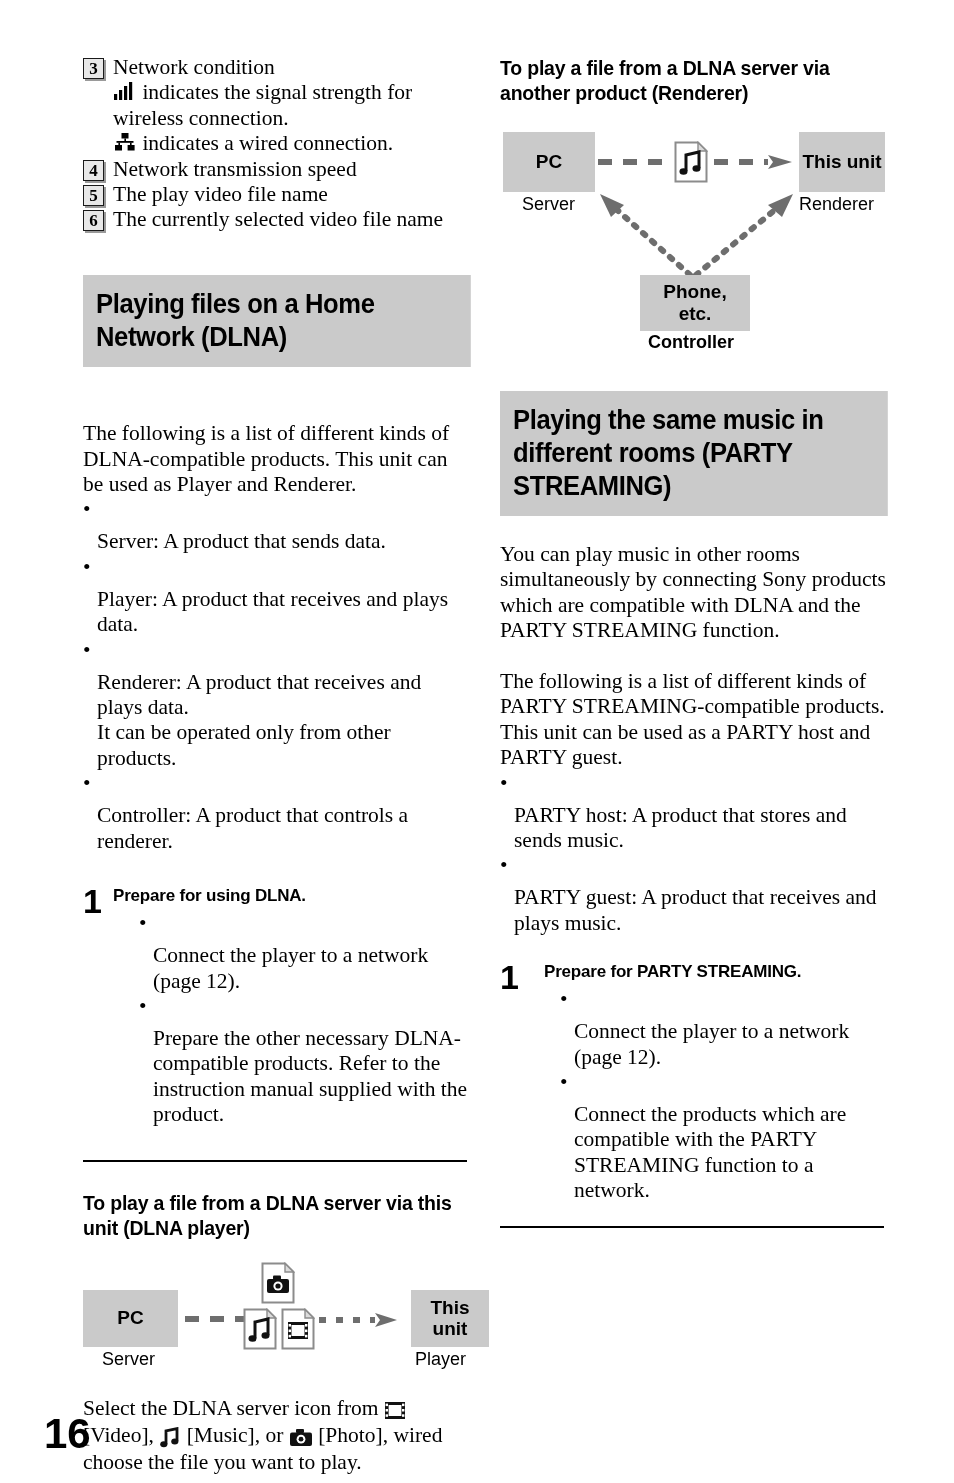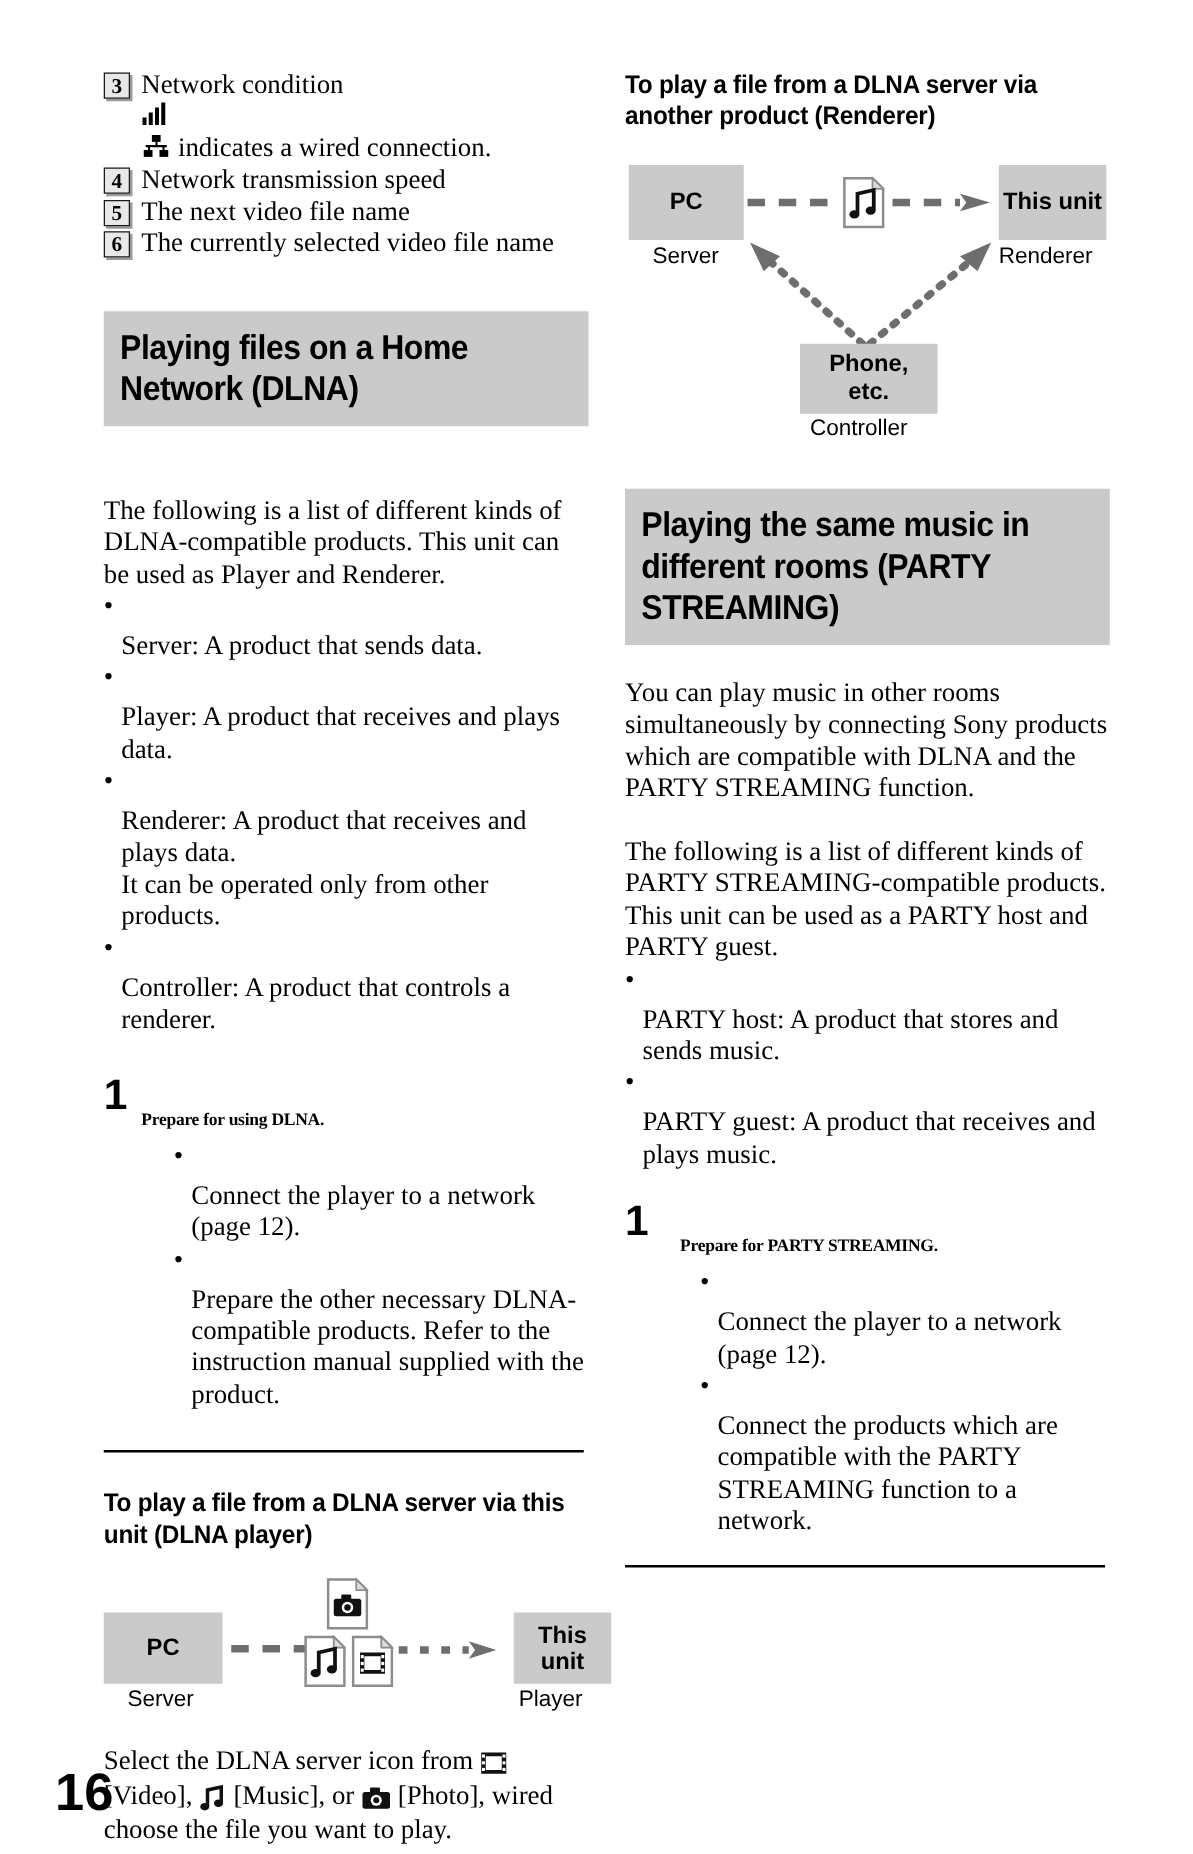--- a/index.html
+++ b/index.html
@@ -125,27 +125,26 @@
   .step-num {
     flex: 0 0 auto;
     font-family: "Liberation Sans", sans-serif;
     font-weight: bold;
     font-size: 34px;
     line-height: 34px;
     width: 30px;
   }
   .step-body { flex: 1 1 auto; }
   .step-title {
-    font-family: Liberation Serif, serif;
-    font-weight: bold;
-    font-size: 14px;
+    font-family: Liberation Sans, sans-serif;
+    font-weight: bold;
+    font-size: 17px;
     line-height: 24px;
     letter-spacing: -0.2px;
     margin-bottom: 3px;
-    margin-top: 26px;
   }
   .step-bullets { padding-left: 26px; }
 
   .hr {
     border: 0;
     border-top: 2.5px solid #000;
     margin: 0;
     width: 384px;
   }
 
@@ -201,20 +200,21 @@
           <div>Network condition</div>
           <div>
             <span class="ico">
               <svg width="24" height="20" viewBox="0 0 24 20">
                 <rect x="1" y="13" width="3.2" height="6" fill="#000"></rect>
                 <rect x="6" y="9" width="3.2" height="10" fill="#000"></rect>
                 <rect x="11" y="5" width="3.2" height="14" fill="#000"></rect>
                 <rect x="16" y="1" width="3.2" height="18" fill="#000"></rect>
               </svg>
             </span>
+            <span>indicates the signal strength for wireless connection.</span>
           </div>
           <div>
             <span class="ico">
               <svg width="24" height="20" viewBox="0 0 24 20">
                 <rect x="8.5" y="1" width="7" height="5.5" fill="#000"></rect>
                 <rect x="11.4" y="6.5" width="1.6" height="3.2" fill="#000"></rect>
                 <rect x="3.5" y="9" width="17" height="1.8" fill="#000"></rect>
                 <rect x="5.4" y="10.6" width="1.6" height="2.6" fill="#000"></rect>
                 <rect x="17" y="10.6" width="1.6" height="2.6" fill="#000"></rect>
                 <rect x="2" y="13" width="7" height="5.5" fill="#000"></rect>
@@ -226,21 +226,21 @@
         </div>
       </div>
 
       <div class="callout-row">
         <div class="num-box">4</div>
         <div class="callout-text">Network transmission speed</div>
       </div>
 
       <div class="callout-row">
         <div class="num-box">5</div>
-        <div class="callout-text">The next video file name</div>
+        <div class="callout-text">The play video file name</div>
       </div>
 
       <div class="callout-row">
         <div class="num-box">6</div>
         <div class="callout-text">The currently selected video file name</div>
       </div>
     </div>
 
     <div style="height:42px"></div>
     <div class="section-band">Playing files on a Home Network (DLNA)</div>
@@ -419,21 +419,21 @@
         <line x1="190" y1="88" x2="116" y2="22" stroke="#6e6e6e" stroke-width="6" stroke-dasharray="3,9" stroke-linecap="round"></line>
         <path d="M100 7 L124 18 L111 30 Z" fill="#6e6e6e"></path>
 
         <line x1="196" y1="88" x2="276" y2="22" stroke="#6e6e6e" stroke-width="6" stroke-dasharray="3,9" stroke-linecap="round"></line>
         <path d="M293 7 L268 18 L282 30 Z" fill="#6e6e6e"></path>
       </svg>
 
       <div class="dbox" style="left:140px; top:143px; width:110px; height:56px; line-height:22px;">
         <span><span>Phone,</span><br><span>etc.</span></span>
       </div>
-      <div class="dcap" style="left:148px; top:200px;">Controller</div>
+      <div class="dcap" style="left:148px; top:200px;font-weight:bold;">Controller</div>
     </div>
 
     <div style="height:16px"></div>
 
     <div style="height:38px"></div>
     <div class="section-band">Playing the same music in different rooms (PARTY STREAMING)</div>
 
     <div style="height:26px"></div>
     <div class="body-text para">You can play music in other rooms simultaneously by connecting Sony products which are compatible with DLNA and the PARTY STREAMING function.</div>
     <div class="spacer-line"></div>

